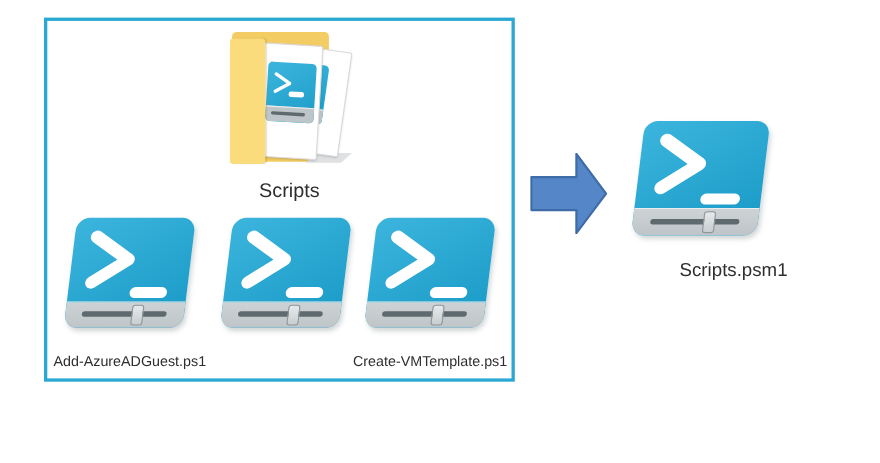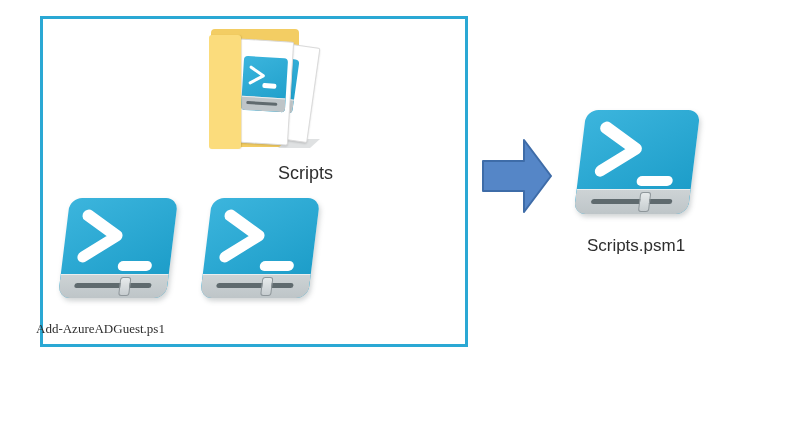--- a/index.html
+++ b/index.html
@@ -44,23 +44,22 @@
     position:absolute; left:56%; top:9%; width:11px; height:82%;
     background:linear-gradient(#E6EAEB,#C7CDD0);
     border:1px solid #8F979B; border-radius:3px;
   }
 
   
   .file-block { position:absolute; width:140px; height:145px; top:179px; }
   .file-block .ps-icon { left:16px; top:0; }
   .file-label {
     position:absolute; left:-12px; right:-12px; top:123px;
-    text-align:left; font-size:13px; color:var(--text-color,#2E2E2E);
+    text-align:center; font-size:13px; color:var(--text-color,#2E2E2E);
     white-space:nowrap;
-    font-family:Liberation Serif, serif;
   }
 
   
   .folder-icon { position:absolute; left:166px; top:10px; width:106px; height:122px; }
   .f-back {
     position:absolute; left:2px; top:0; width:88px; height:118px;
     background:var(--folder-back-yellow,#F3CD63); border-radius:4px;
     z-index:0;
   }
   .f-shadow {
@@ -95,25 +94,25 @@
     background:var(--strip-gray,#BEC5C8); border-top:1px solid #E9EDEE;
   }
   .mini-track {
     position:absolute; left:12%; right:18%; top:30%; height:24%;
     background:var(--slider-dark,#5F6A6E); border-radius:2px;
   }
 
   
   .folder-label {
     position:absolute; left:150px; top:144px; width:140px;
-    text-align:right; font-size:18px; color:var(--text-color,#2E2E2E);
+    text-align:center; font-size:18px; color:var(--text-color,#2E2E2E);
   }
   .result-label {
     position:absolute; left:556px; top:236px; width:160px;
-    text-align:center; font-size:17px; color:var(--text-color,#2E2E2E);
+    text-align:right; font-size:17px; color:var(--text-color,#2E2E2E);
   }
 
   
   .arrow-wrap { position:absolute; left:482px; top:139px; width:70px; height:74px; }
 
   
   .result-icon-pos { position:absolute; left:580px; top:110px; }
 </style>
 </head>
 <body>
@@ -175,20 +174,33 @@
           <polyline points="7,6 37,26 7,46" fill="none" stroke="#ffffff" stroke-width="11" stroke-linecap="round" stroke-linejoin="round"></polyline>
         </svg>
         <div class="ps-underscore"></div>
         <div class="ps-strip">
           <div class="ps-track"></div>
           <div class="ps-handle"></div>
         </div>
       </div>
     </div>
 
+    <div class="file-block" style="left:278px">
+      <div class="ps-icon">
+        <svg class="ps-chev" viewBox="0 0 50 52">
+          <polyline points="7,6 37,26 7,46" fill="none" stroke="#ffffff" stroke-width="11" stroke-linecap="round" stroke-linejoin="round"></polyline>
+        </svg>
+        <div class="ps-underscore"></div>
+        <div class="ps-strip">
+          <div class="ps-track"></div>
+          <div class="ps-handle"></div>
+        </div>
+      </div>
+      <div class="file-label">Create-VMTemplate.ps1</div>
+    </div>
 
   </div>
 
   <div class="arrow-wrap">
     <svg width="70" height="74" viewBox="0 0 70 74">
       <polygon points="1,22 42,22 42,1 69,37 42,73 42,52 1,52" fill="#5586C7" stroke="#3E6CA8" stroke-width="2" stroke-linejoin="round"></polygon>
     </svg>
   </div>
 
   <div class="ps-icon lg result-icon-pos">

